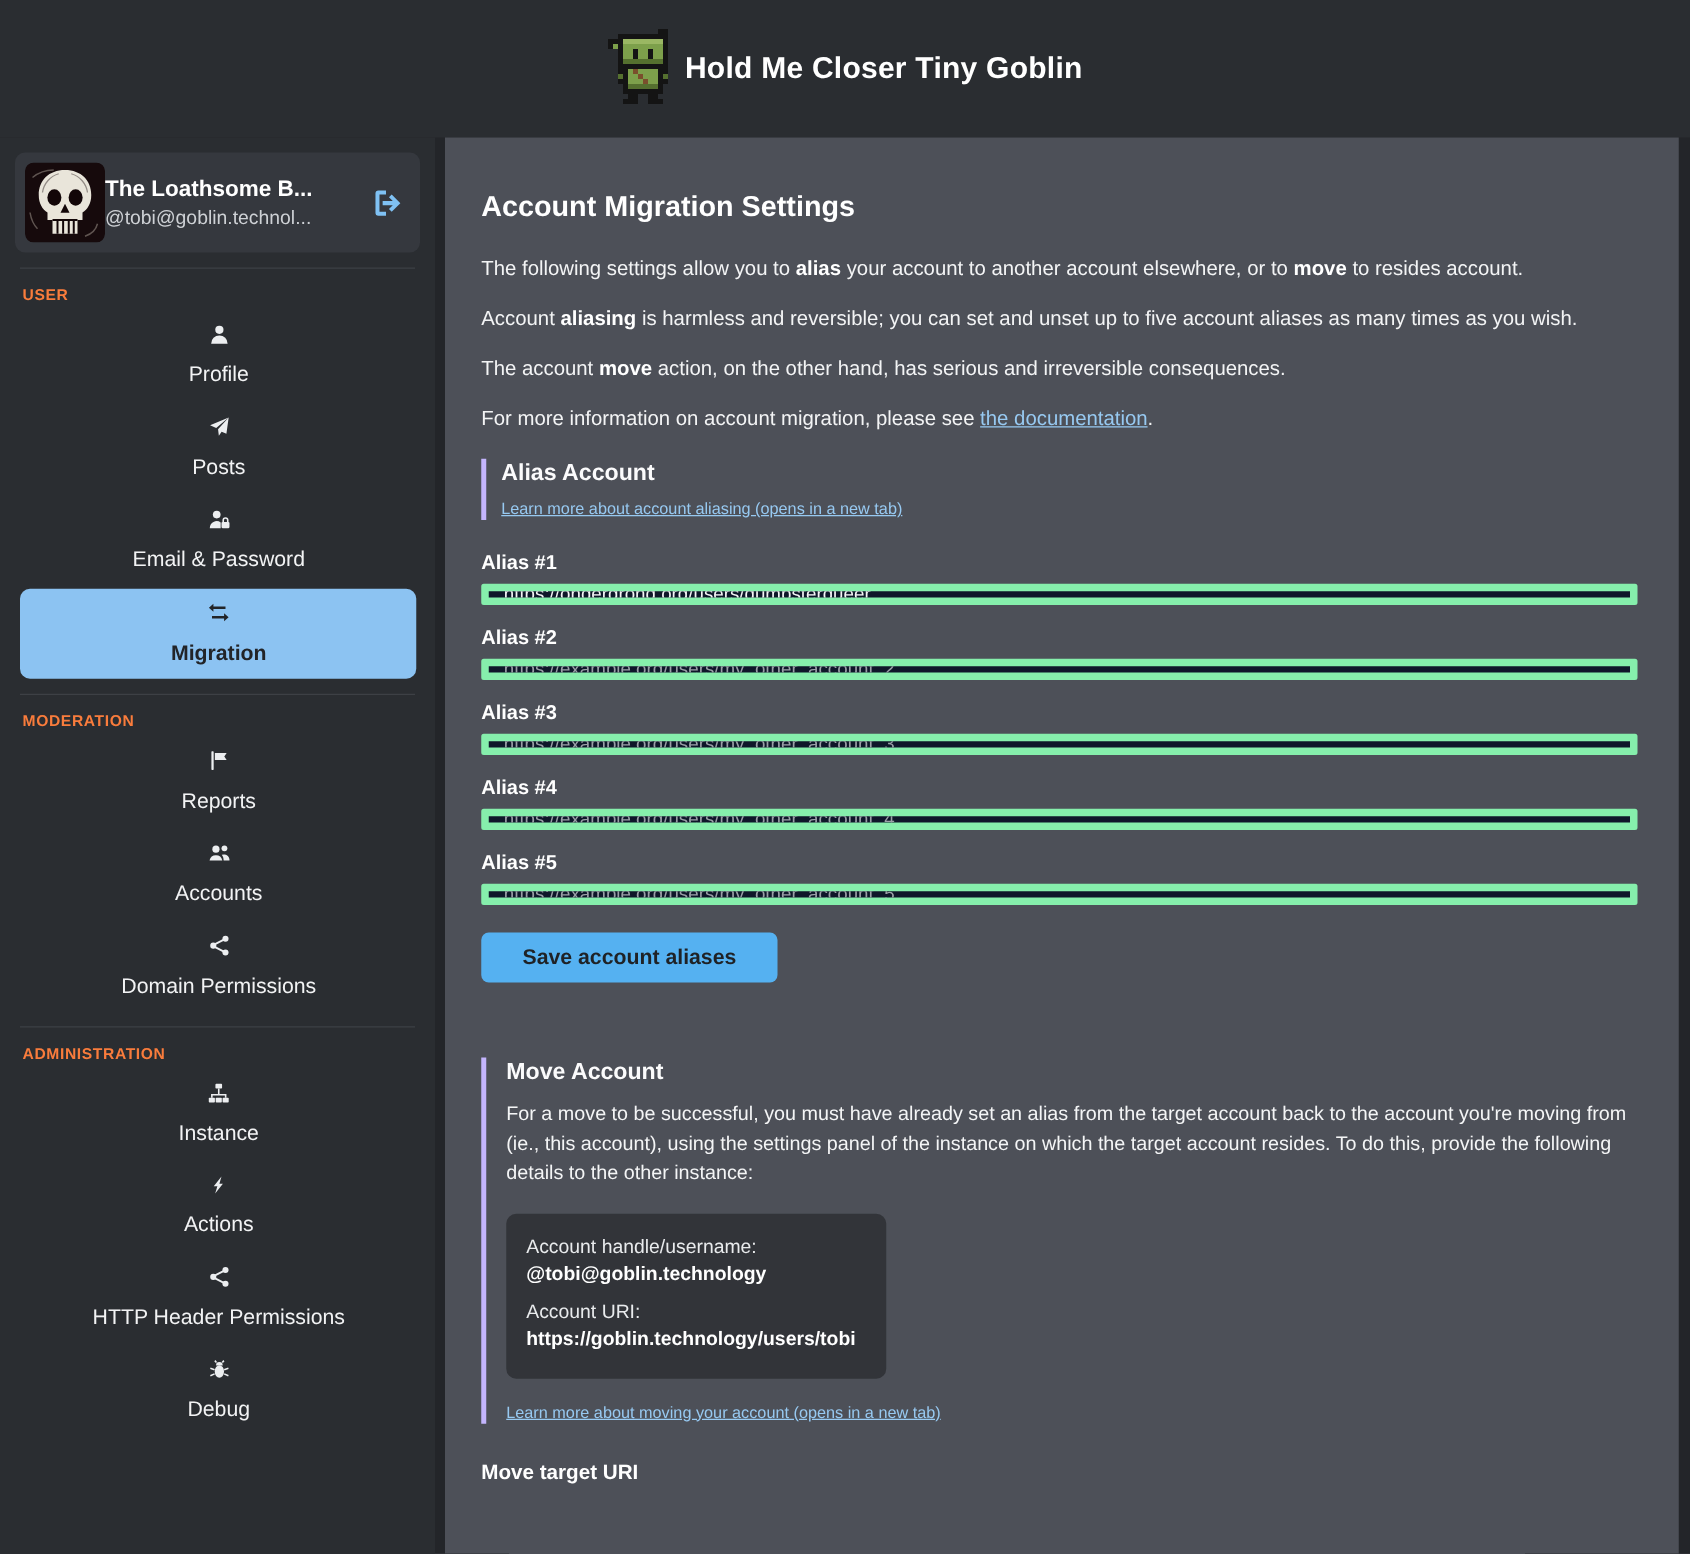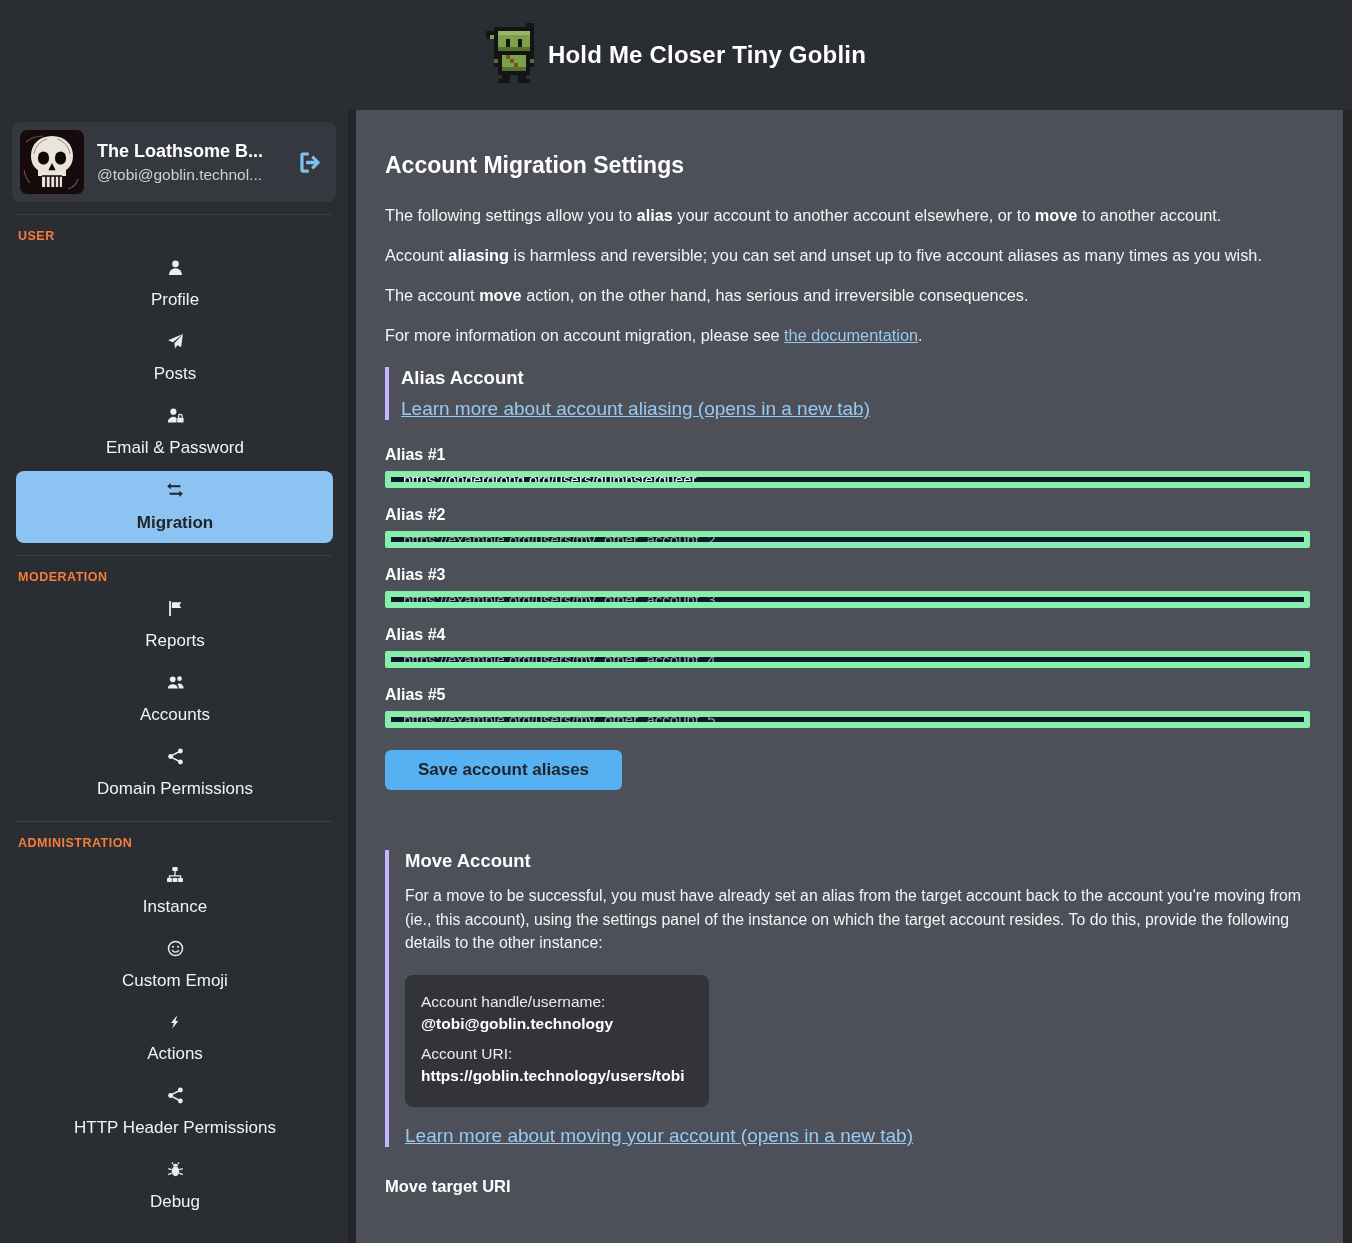--- a/index.html
+++ b/index.html
@@ -21,21 +21,21 @@
   .layout { display:flex; gap:8px; height:1133px; }
   .sidebar { width:348px; flex:none; background:#2a2d31; padding-top:12px; }
   .panel {
     flex:1; margin-right:9px; background:#4d5058;
     padding:42px 40px 0 29px; overflow:hidden;
   }
 
   
   .user-card {
     margin:0 12px; height:80px; background:#35383e; border-radius:8px;
-    display:flex; align-items:center; gap:13px; padding:8px 10px 8px 8px;
+    display:flex; align-items:center; padding:8px 10px 8px 8px;
   }
   .avatar svg { display:block; border-radius:6px; }
   .user-meta { flex:1; min-width:0; }
   .display-name { font-weight:bold; font-size:18px; color:#ffffff; white-space:nowrap; }
   .handle { font-size:15.5px; color:#ced1d5; margin-top:4px; white-space:nowrap; }
   .logout { background:none; border:none; color:#7fc1f3; cursor:pointer; padding:2px; }
   .logout svg { display:block; }
 
   .divider { border:none; border-top:1px solid #3d4045; margin:12px 16px; }
 
@@ -55,21 +55,21 @@
   
   .page-title { font-size:23px; font-weight:bold; color:#ffffff; margin:0 0 24px; }
   .intro-p { font-size:16.3px; line-height:24px; margin:0 0 16px; color:#f3f4f5; }
   .intro-p strong { color:#ffffff; }
   a.inline-link, a.doc-link { color:#97c9f1; text-decoration:underline; cursor:pointer; }
 
   .form-docs {
     border-left:4px solid #c4b5fd; padding-left:12px; margin-top:20px;
   }
   .form-docs h2 { font-size:18.5px; font-weight:bold; color:#fbfbfc; margin:0 0 9px; }
-  .doc-link { font-size:19px; display:inline-block;text-align:right; }
+  .doc-link { font-size:13px; display:inline-block;text-align:right; }
 
   .field-label { display:block; font-weight:bold; font-size:16px; margin:18px 0 7px; color:#ffffff; }
   .text-input {
     display:block; width:925px; height:17px;
     background:#0f172a; border:6px solid #86efac; border-radius:2px;
     color:#f5f6f7; font-size:15px; padding:0 12px;
     font-family:"Liberation Sans", sans-serif;
   }
   .text-input::placeholder { color:#9aa0a7; }
 
@@ -250,31 +250,20 @@
               <rect x=".5" y="11.4" width="4.6" height="3.6" rx=".6"></rect>
               <rect x="5.7" y="11.4" width="4.6" height="3.6" rx=".6"></rect>
               <rect x="10.9" y="11.4" width="4.6" height="3.6" rx=".6"></rect>
               <path d="M8 4.6v4.6M2.8 11.4V9.2h10.4v2.2" stroke="currentColor" stroke-width="1.2" fill="none"></path>
             </svg>
         </span>
         <span>Instance</span>
       </a>
       <a class="nav-item">
         <span class="icon">
-          <svg width="17" height="17" viewBox="0 0 16 16" fill="currentColor">
-              <circle cx="8" cy="8" r="6.6" fill="none" stroke="currentColor" stroke-width="1.4"></circle>
-              <circle cx="5.6" cy="6.3" r="1"></circle>
-              <circle cx="10.4" cy="6.3" r="1"></circle>
-              <path d="M4.8 9.6a3.7 3.7 0 0 0 6.4 0" fill="none" stroke="currentColor" stroke-width="1.3"></path>
-            </svg>
-        </span>
-        <span>Custom Emoji</span>
-      </a>
-      <a class="nav-item">
-        <span class="icon">
           <svg width="15" height="16" viewBox="0 0 16 16" fill="currentColor">
               <path d="M9.8.8 3.2 9h3.1l-1.9 6.2L11 7H8z"></path>
             </svg>
         </span>
         <span>Actions</span>
       </a>
       <a class="nav-item">
         <span class="icon">
           <svg width="17" height="17" viewBox="0 0 16 16" fill="currentColor">
               <circle cx="12.6" cy="2.8" r="2.3"></circle>
@@ -294,21 +283,21 @@
             </svg>
         </span>
         <span>Debug</span>
       </a>
     </nav>
   </aside>
 
   <main class="panel">
     <h1 class="page-title">Account Migration Settings</h1>
 
-    <p class="intro-p"><span>The following settings allow you to </span><strong>alias</strong><span> your account to another account elsewhere, or to </span><strong>move</strong><span> to another account.</span></p>
+    <p class="intro-p"><span>The following settings allow you to </span><strong>alias</strong><span> your account to another account elsewhere, or to </span><strong>move</strong><span> to resides account.</span></p>
     <p class="intro-p"><span>Account </span><strong>aliasing</strong><span> is harmless and reversible; you can set and unset up to five account aliases as many times as you wish.</span></p>
     <p class="intro-p"><span>The account </span><strong>move</strong><span> action, on the other hand, has serious and irreversible consequences.</span></p>
     <p class="intro-p"><span>For more information on account migration, please see </span><a class="inline-link">the documentation</a><span>.</span></p>
 
     <section class="form-docs">
       <h2>Alias Account</h2>
       <a class="doc-link">Learn more about account aliasing (opens in a new tab)</a>
     </section>
 
     <form class="alias-form">

